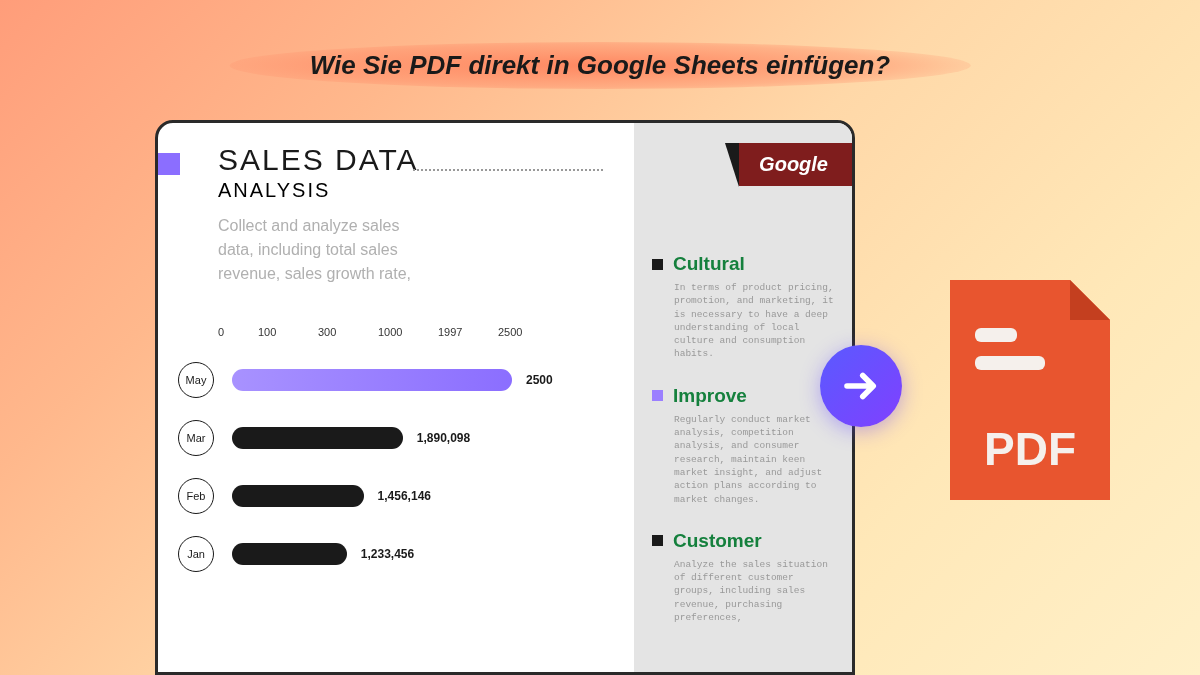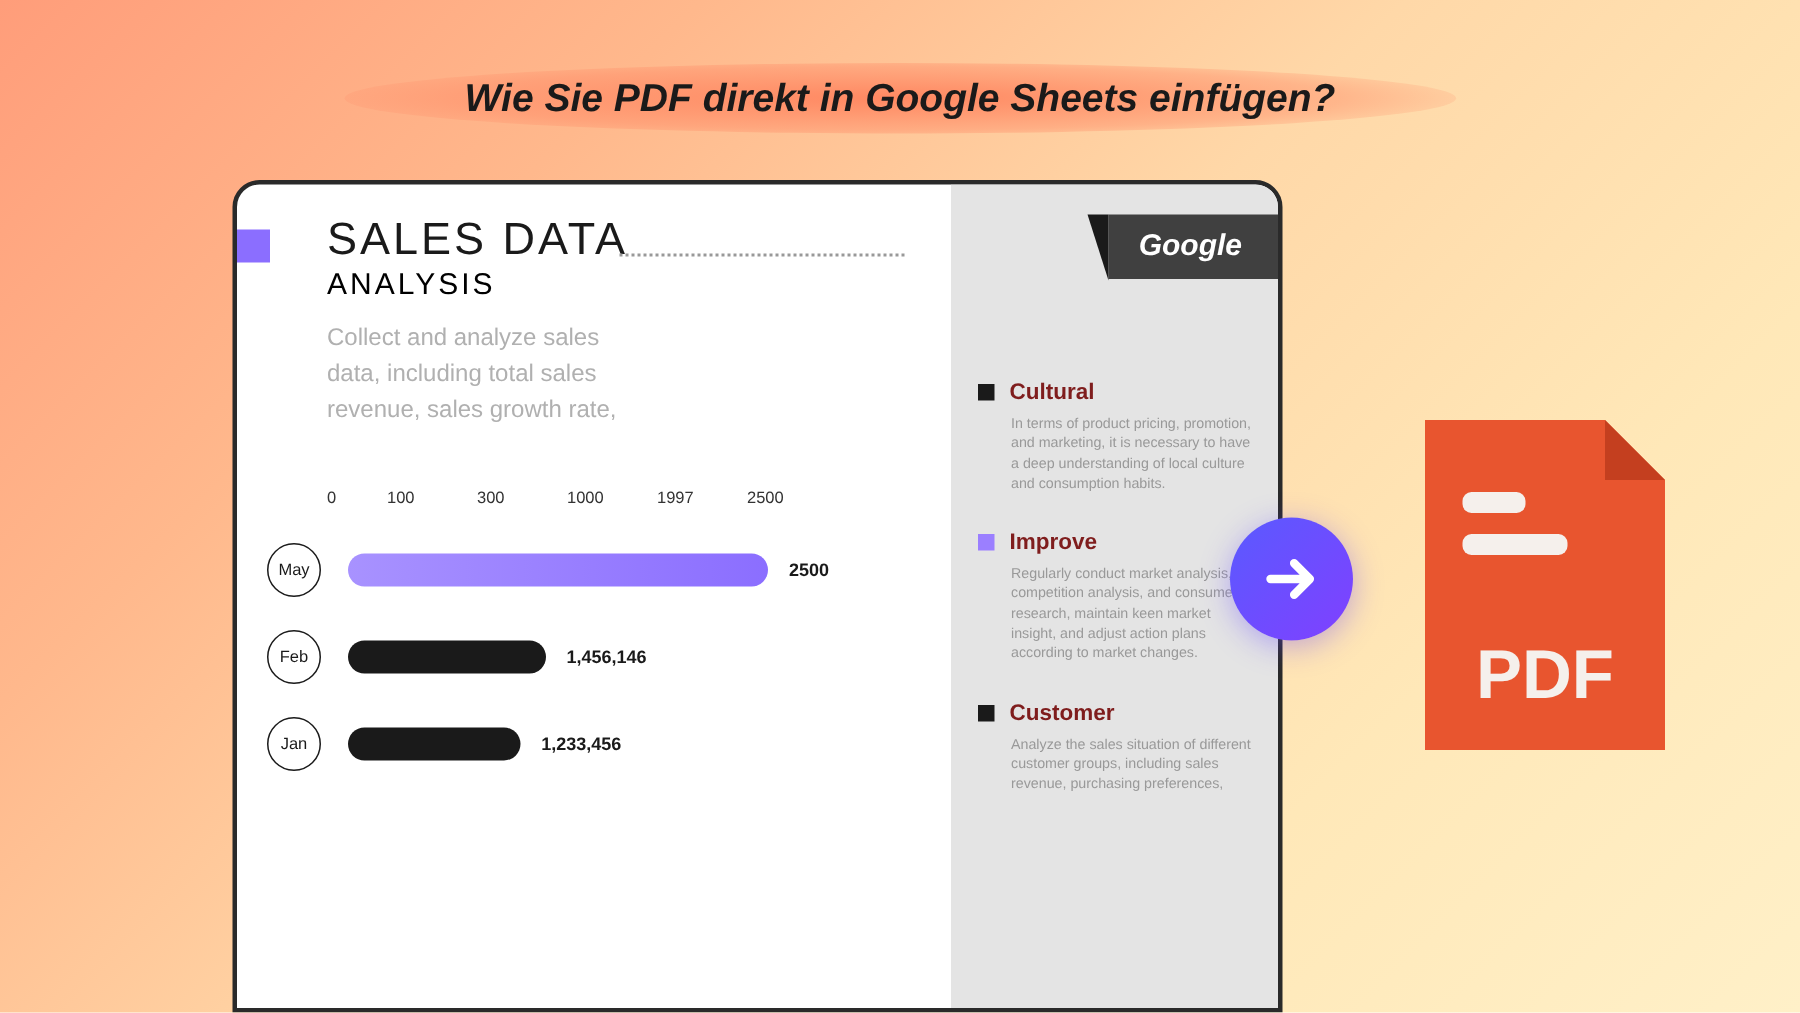--- a/index.html
+++ b/index.html
@@ -144,21 +144,21 @@
   width: 218px;
   background: #e4e4e4;
   position: relative;
   padding: 0 18px 20px 18px;
 }
 
 .google-tab {
   position: absolute;
   top: 20px;
   right: 0;
-  background: #404040;
+  background: #7f1d1d;
   color: #fff;
   font-size: 20px;
   font-weight: 700;
   font-style: italic;
   padding: 10px 24px 10px 20px;
   border-radius: 0 0 0 0;
 }
 .google-tab::before {
   content: "";
   position: absolute;
@@ -182,30 +182,31 @@
   align-items: center;
   gap: 10px;
 }
 .sq {
   width: 11px;
   height: 11px;
   background: #1a1a1a;
 }
 .sq.purple { background: #9b7fff; }
 .side-item-title {
-  font-size: 15px;
+  font-size: 19px;
   font-weight: 600;
-  color: #7f1d1d;
+  color: #15803d;
 }
 .side-item-desc {
   margin-top: 6px;
   margin-left: 22px;
   font-size: 9.5px;
   color: #999;
   line-height: 1.4;
+  font-family: Liberation Mono, monospace;
 }
 
 .arrow-circle {
   position: absolute;
   top: 345px;
   left: 820px;
   width: 82px;
   height: 82px;
   border-radius: 50%;
   background: linear-gradient(135deg, #5a5aff 0%, #8040ff 100%);
@@ -253,20 +254,27 @@
 
     <div class="bars" id="bars">
         <div class="bar-row">
           <div class="month-circle">May</div>
           <div class="bar-track">
             <div class="bar-fill purple" style="width: 280px;"></div>
             <div class="bar-value">2500</div>
           </div>
         </div>
         <div class="bar-row">
+          <div class="month-circle">Mar</div>
+          <div class="bar-track">
+            <div class="bar-fill" style="width: 170.8px;"></div>
+            <div class="bar-value">1,890,098</div>
+          </div>
+        </div>
+        <div class="bar-row">
           <div class="month-circle">Feb</div>
           <div class="bar-track">
             <div class="bar-fill" style="width: 131.6px;"></div>
             <div class="bar-value">1,456,146</div>
           </div>
         </div>
         <div class="bar-row">
           <div class="month-circle">Jan</div>
           <div class="bar-track">
             <div class="bar-fill" style="width: 114.8px;"></div>

